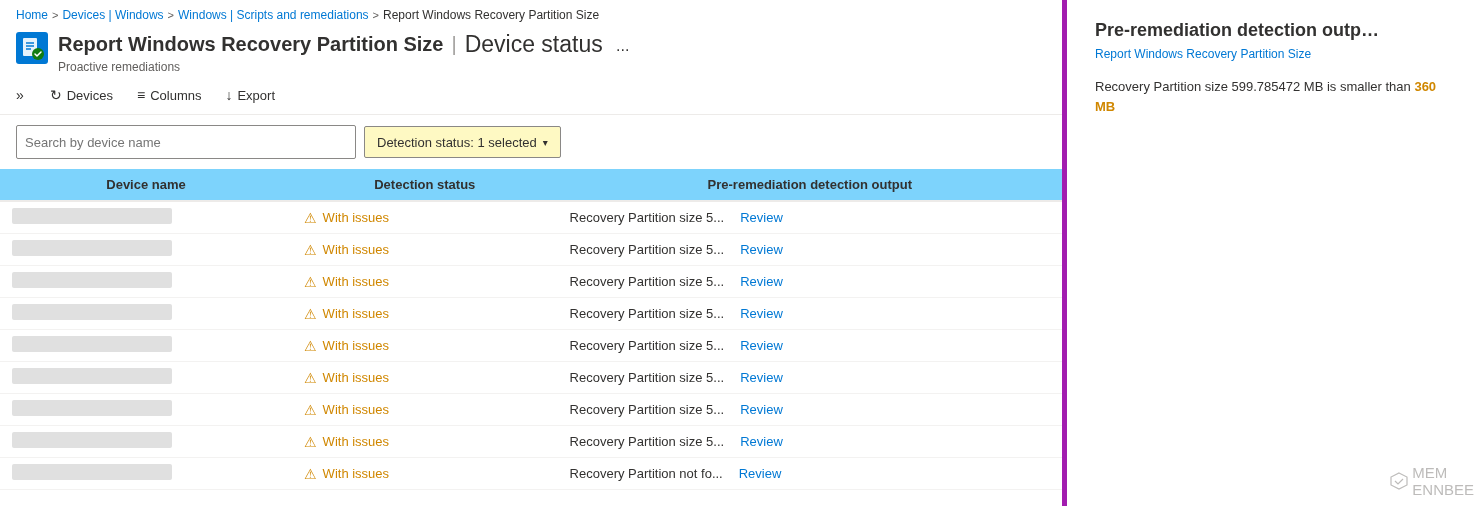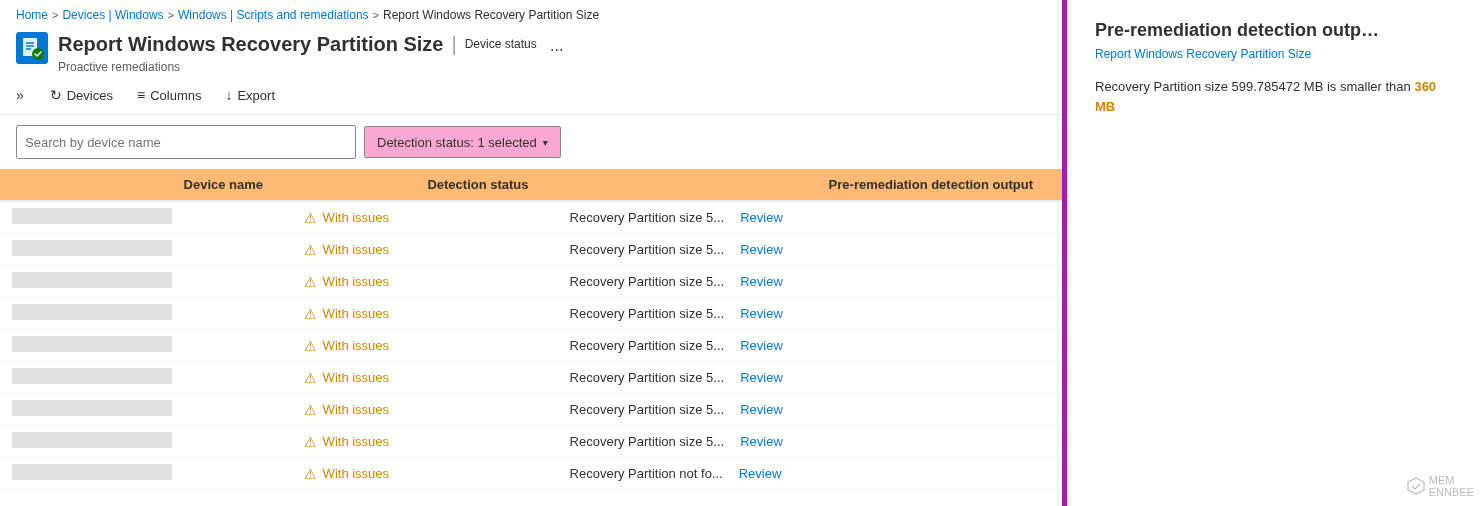--- a/index.html
+++ b/index.html
@@ -72,21 +72,21 @@
     .page-title {
       font-size: 20px;
       font-weight: 600;
       color: #323130;
     }
     .page-title-sep {
       font-size: 20px;
       color: #a19f9d;
     }
     .page-subtitle {
-      font-size: 12px;
+      font-size: 23px;
       font-weight: 400;
       color: #323130;
     }
     .page-meta {
       font-size: 12px;
       color: #605e5c;
       margin-top: 2px;
     }
     .more-btn {
       display: flex;
@@ -151,21 +151,21 @@
       outline: none;
       border-radius: 2px;
     }
     .dropdown-btn {
       display: flex;
       align-items: center;
       gap: 6px;
       height: 32px;
       padding: 0 12px;
       border: 1px solid #8a8886;
-      background: #f9a8d4;
+      background: #fef9c3;
       font-size: 13px;
       color: #323130;
       cursor: pointer;
       border-radius: 2px;
       white-space: nowrap;
     }
     .dropdown-chevron { font-size: 10px; }
 
     
     .table-container {
@@ -173,27 +173,27 @@
       overflow: auto;
     }
     table {
       width: 100%;
       border-collapse: collapse;
     }
     thead tr {
       border-bottom: 2px solid #edebe9;
     }
     th {
-      text-align: right;
+      text-align: center;
       padding: 8px 29px;
       font-weight: 600;
       font-size: 13px;
       color: #323130;
       white-space: nowrap;
-      background: #fdba74;
+      background: #7dd3fc;
     }
     td {
       padding: 6px 12px;
       font-size: 13px;
       color: #323130;
       border-bottom: 1px solid #f3f2f1;
     }
 
     .col-device { width: 220px; }
     .col-detection { width: 200px; }
@@ -263,21 +263,21 @@
     .highlight-value {
       color: #d08700;
       font-weight: 600;
     }
 
     
     .watermark {
       position: fixed;
       bottom: 8px;
       right: 8px;
-      font-size: 11px;
+      font-size: 15px;
       color: #a19f9d;
       display: flex;
       align-items: center;
       gap: 4px;
       opacity: 0.7;
     }
     .watermark-icon {
       width: 18px;
       height: 18px;
     }

